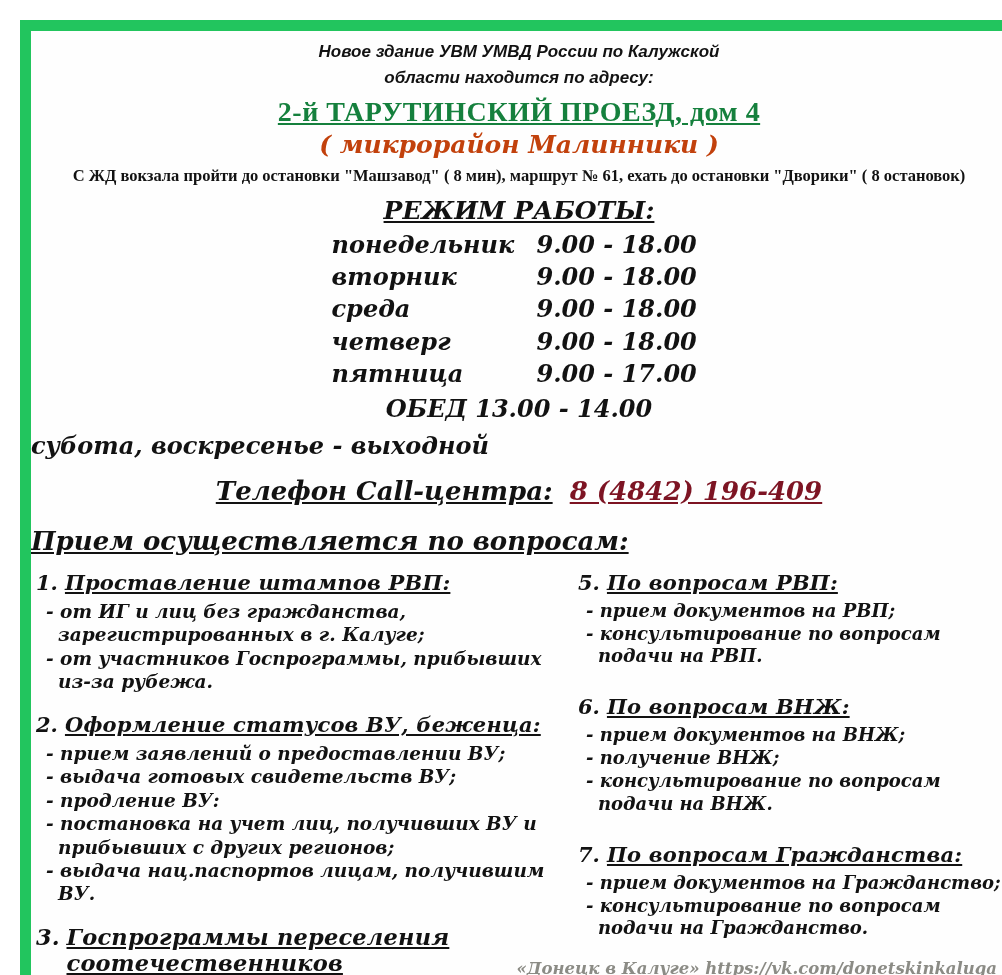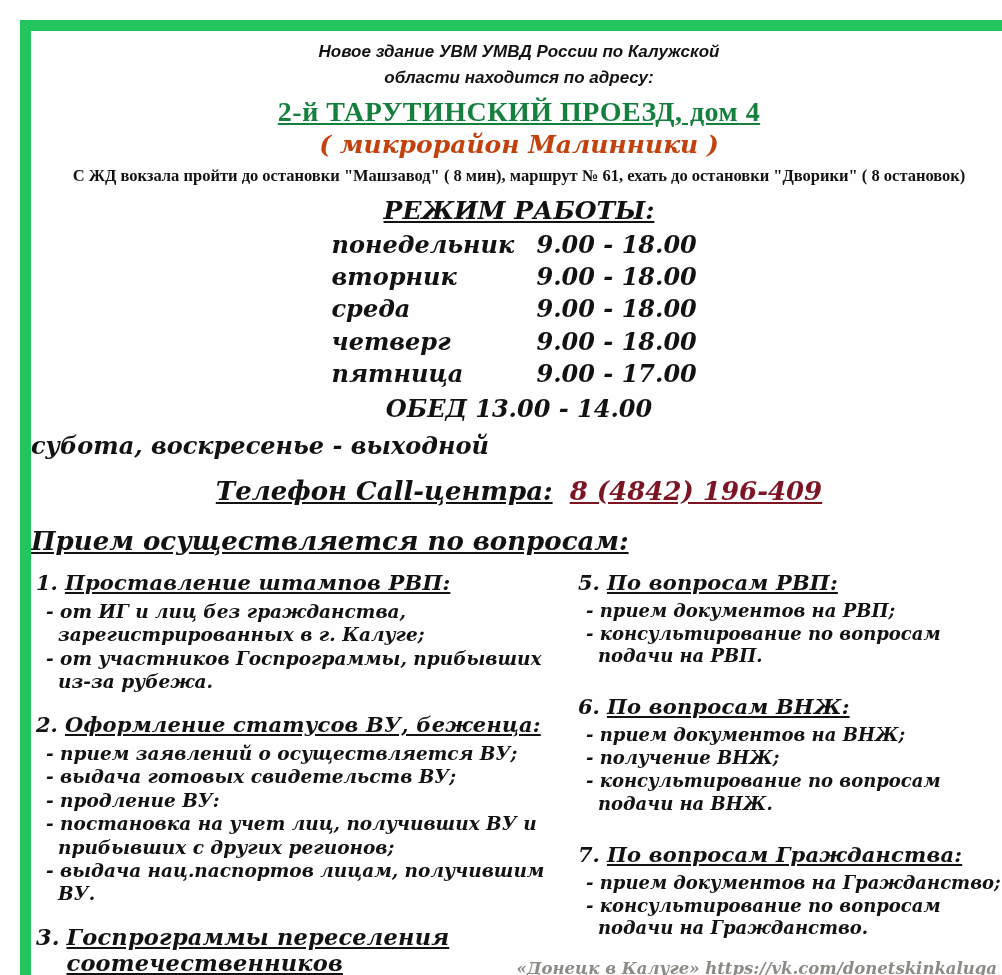--- a/index.html
+++ b/index.html
@@ -180,21 +180,21 @@
           <div class="b">- от участников Госпрограммы, прибывших из-за рубежа.</div>
         </div>
       </div>
 
       <div class="sec gap-md">
         <div class="sec-head">
           <span class="sec-num">2.</span>
           <span class="sec-heading">Оформление статусов ВУ, беженца:</span>
         </div>
         <div class="bullets">
-          <div class="b">- прием заявлений о осуществляется ВУ;</div>
+          <div class="b">- прием заявлений о предоставлении ВУ;</div>
           <div class="b">- выдача готовых свидетельств ВУ;</div>
           <div class="b">- продление ВУ:</div>
           <div class="b">- постановка на учет лиц, получивших ВУ и прибывших с других регионов;</div>
           <div class="b">- выдача нац.паспортов лицам, получившим ВУ.</div>
         </div>
       </div>
 
       <div class="sec big gap-md">
         <div class="sec-head">
           <span class="sec-num">3.</span>

